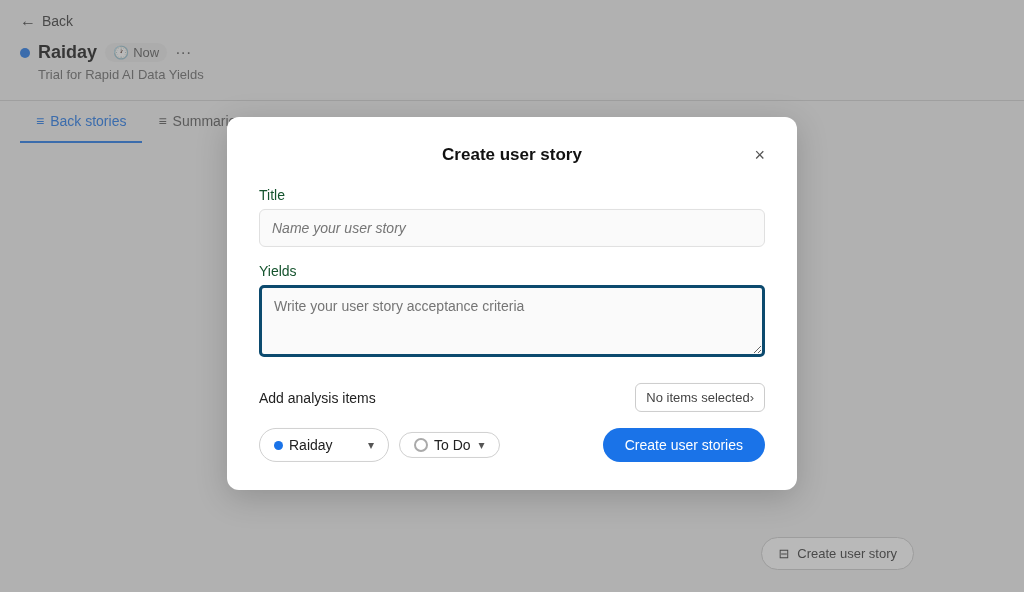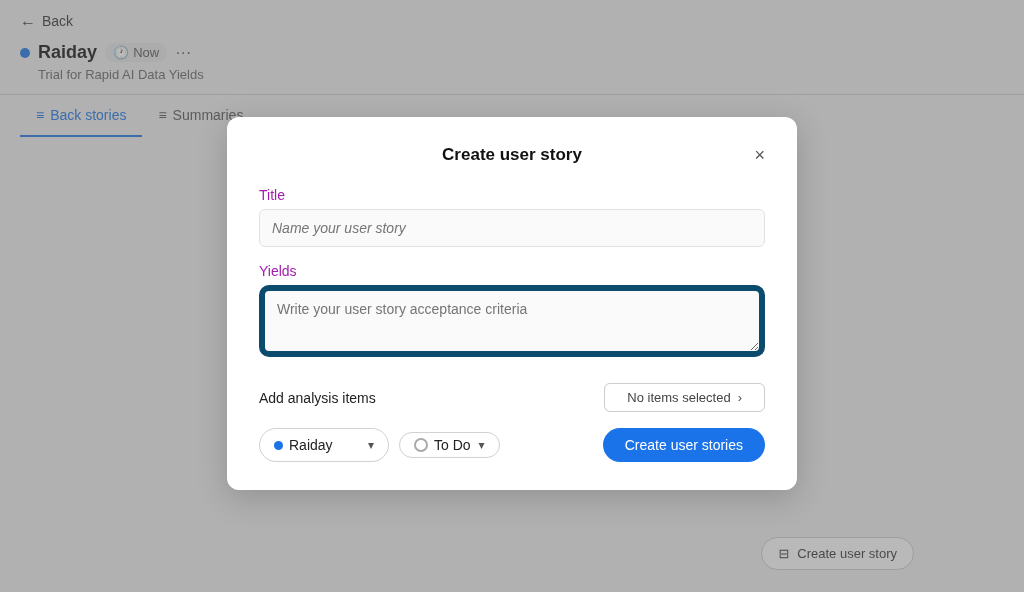--- a/index.html
+++ b/index.html
@@ -74,21 +74,21 @@
     .more-icon {
       font-size: 16px;
       color: #555;
       cursor: pointer;
     }
 
     .project-subtitle {
       font-size: 13px;
       color: #666;
       margin-left: 18px;
-      margin-bottom: 4px;
+      margin-bottom: 10px;
     }
 
     .divider {
       height: 1px;
       background: #d0d0d0;
       margin: 0 0 0 0;
     }
 
     .tabs-row {
       display: flex;
@@ -162,42 +162,42 @@
       border: none;
       font-size: 18px;
       color: #555;
       cursor: pointer;
       line-height: 1;
     }
 
     .form-label {
       font-size: 14px;
       font-weight: 500;
-      color: #a21caf;
+      color: #14532d;
       margin-bottom: 6px;
       display: block;
     }
 
     .form-input {
       width: 100%;
       border: 1px solid #e0e0e0;
       border-radius: 6px;
       padding: 10px 12px;
       font-size: 14px;
       color: #999;
       background: #fafafa;
       outline: none;
       margin-bottom: 16px;
       font-style: italic;
     }
 
     .form-textarea {
       width: 100%;
-      border: 6px solid #0c4a6e;
-      border-radius: 10px;
+      border: 3px solid #0c4a6e;
+      border-radius: 5px;
       padding: 10px 12px;
       font-size: 14px;
       color: #999;
       background: #fafafa;
       outline: none;
       resize: vertical;
       min-height: 72px;
       margin-bottom: 22px;
       font-family: inherit;
     }
@@ -211,24 +211,24 @@
 
     .analysis-label {
       font-size: 14px;
       font-weight: 400;
       color: #222;
     }
 
     .items-selected-btn {
       display: flex;
       align-items: center;
-      gap: 7px;
+      gap: 0;
       border: 1px solid #ccc;
       border-radius: 6px;
-      padding: 6px 22px;
+      padding: 6px 10px;
       font-size: 13px;
       color: #444;
       background: #fff;
       cursor: pointer;
     }
 
     .chevron-right {
       font-size: 13px;
       color: #555;
     }

